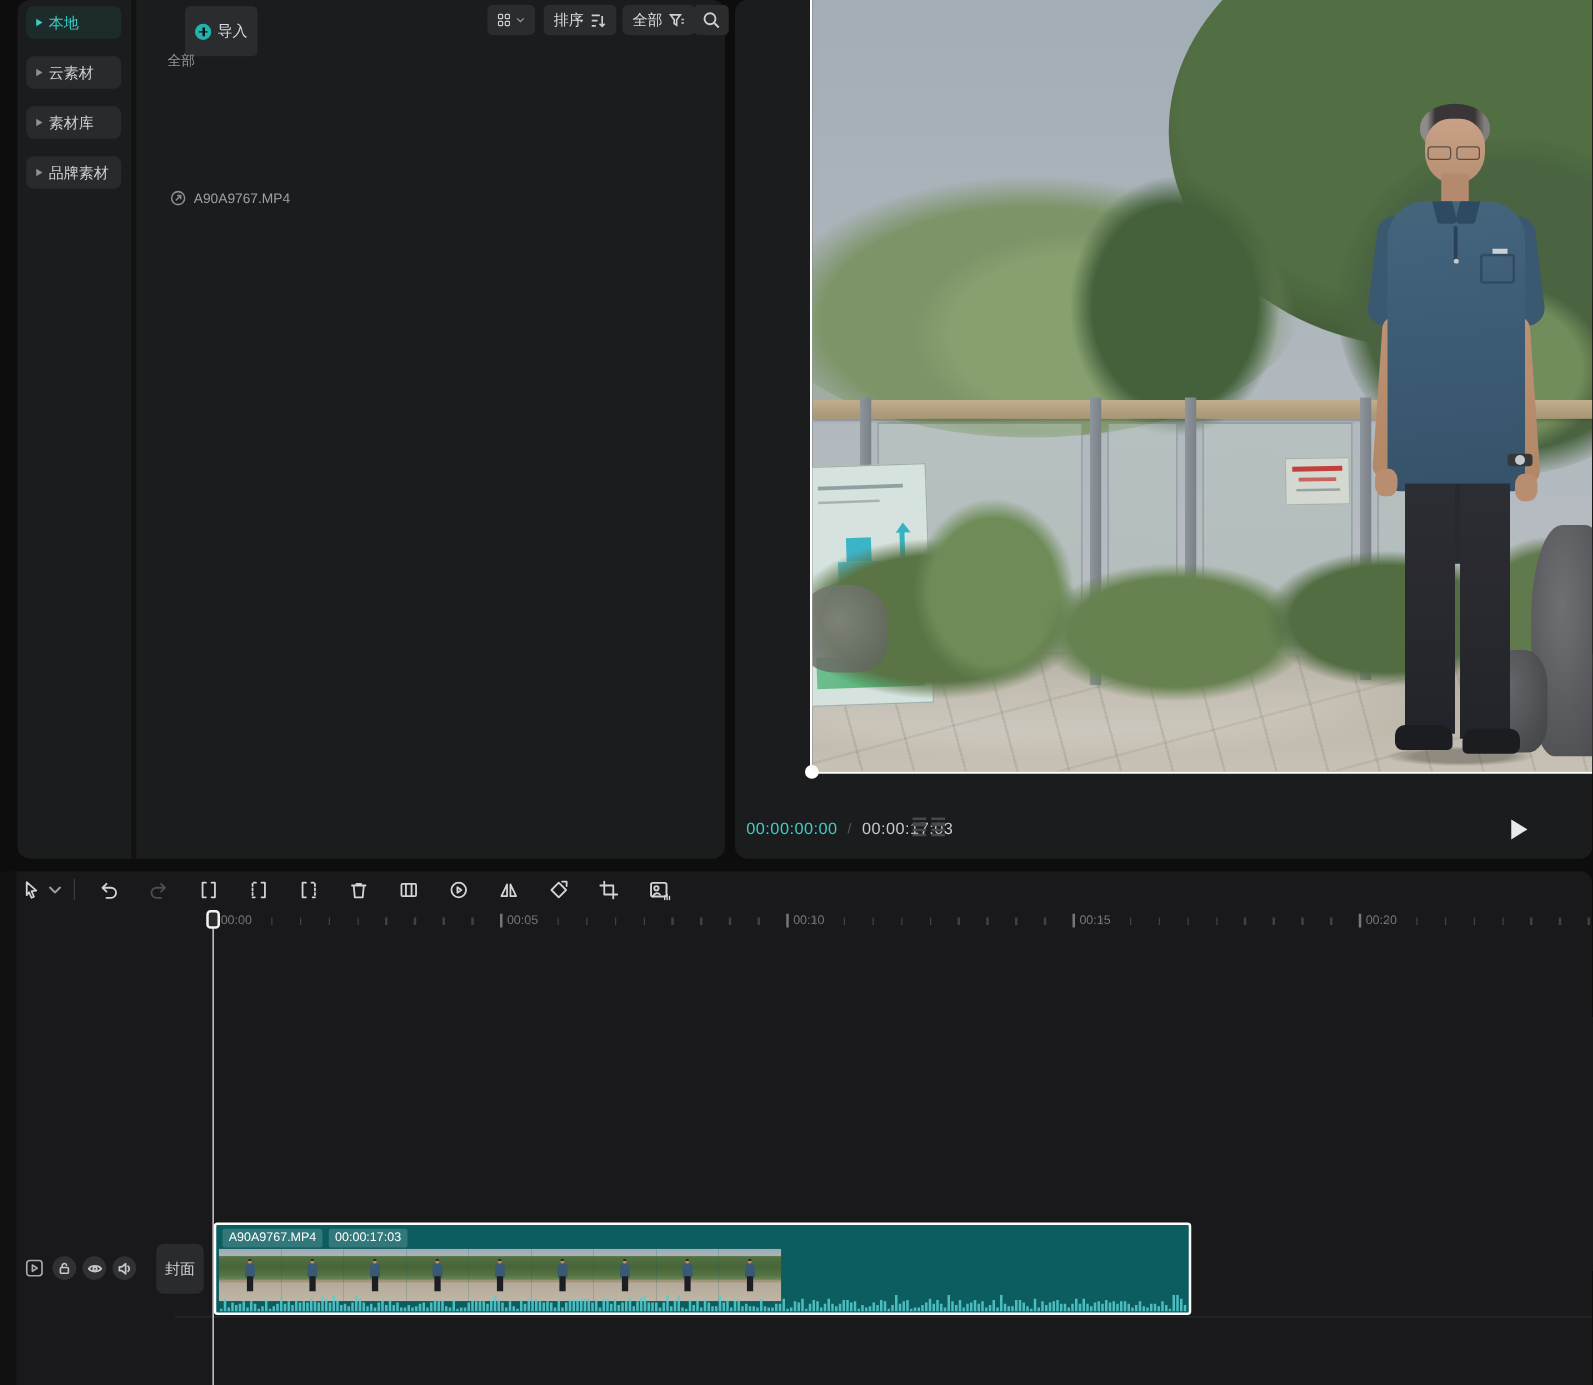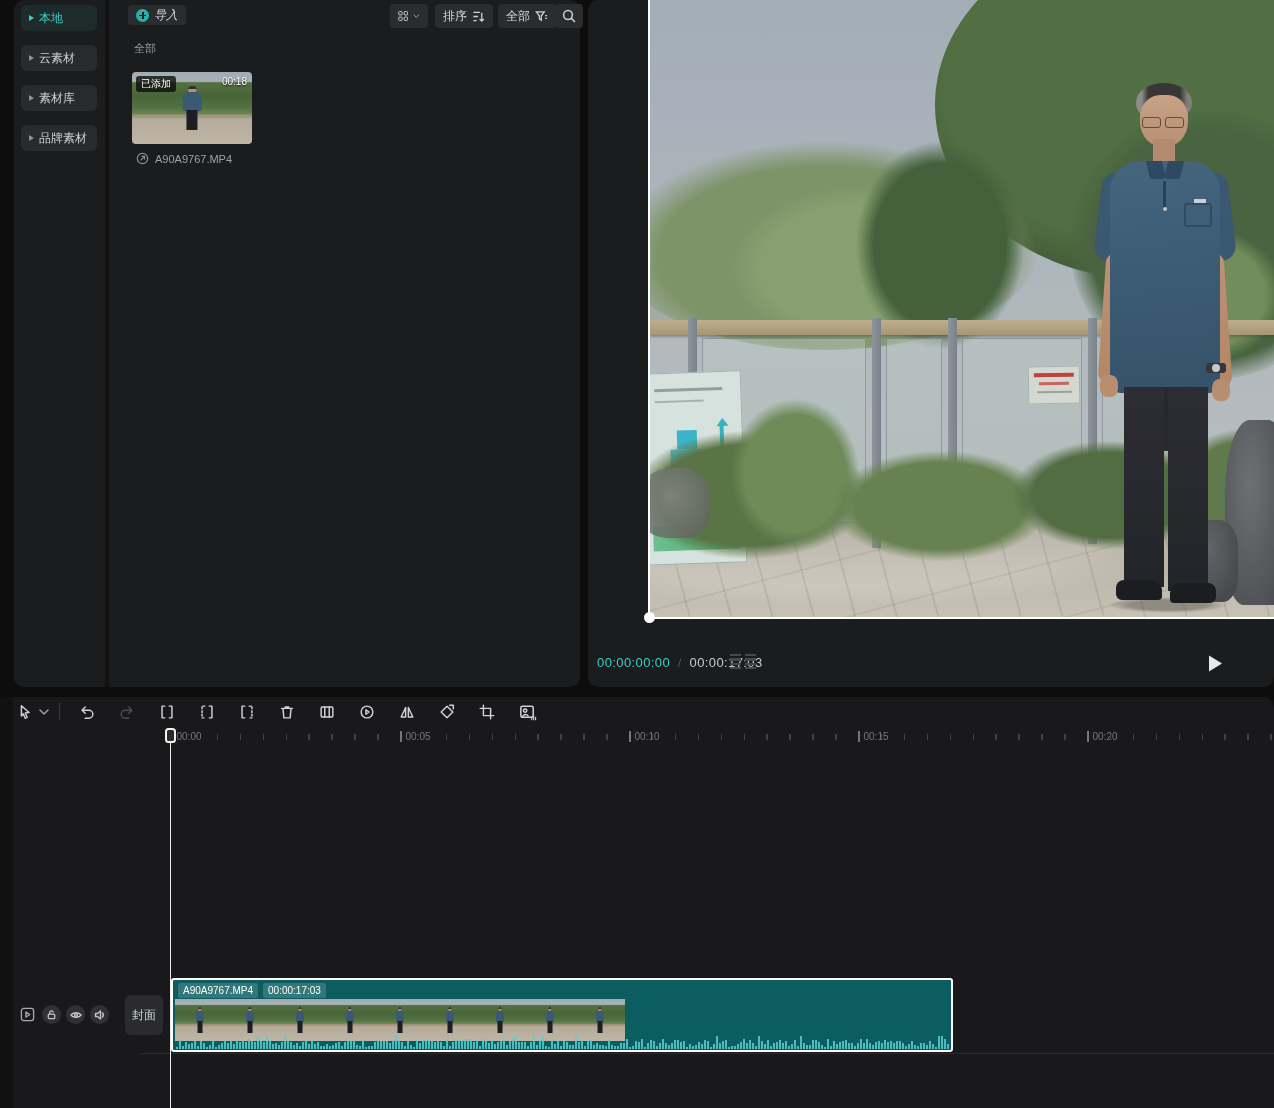--- a/index.html
+++ b/index.html
@@ -15,21 +15,21 @@
   #panel-divider{position:absolute;left:91px;top:0;width:4px;height:100%;background:#121213;}
   .tab{position:absolute;left:7px;width:76px;height:26px;background:#292a2c;border-radius:6px;
        display:flex;align-items:center;gap:5px;padding-left:8px;font-size:12px;color:#cfd0d2;cursor:default;}
   .tab .caret{width:0;height:0;border-left:5px solid #909193;border-top:3.5px solid transparent;border-bottom:3.5px solid transparent;}
   .tab.active{background:#1e2b2b;color:var(--accent);}
   .tab.active .caret{border-left-color:var(--accent);}
 
   
   .mbtn{position:absolute;top:4px;height:24px;background:#2b2c2e;border-radius:4px;display:flex;align-items:center;
         gap:5px;padding:0 8px;font-size:12px;color:#dcdddf;}
-  #import-btn{left:114px;top:5px;height:20px;font-style:italic;}
+  #import-btn{left:134px;top:5px;height:40px;}
   .plus-circle{width:13px;height:13px;border-radius:50%;background:#23b3ad;position:relative;}
   .plus-circle::before,.plus-circle::after{content:"";position:absolute;background:#0e1516;}
   .plus-circle::before{left:3px;top:6px;width:7px;height:1.6px;}
   .plus-circle::after{left:6px;top:3px;width:1.6px;height:7px;}
   #section-label{left:120px;top:41px;font-size:11px;color:#97989a;}
 
   
   #media-card{left:118px;top:72px;width:120px;height:72px;border-radius:4px;overflow:hidden;background:#333;}
   #card-badge{position:absolute;left:4px;top:4px;background:rgba(10,10,10,.78);color:#fff;font-size:10px;
               padding:1px 5px;border-radius:3px;z-index:3;}
@@ -164,31 +164,20 @@
 
     <div class="mbtn" style="left:541px;width:28px;justify-content:center;padding:0;">
       <svg width="14" height="14" viewBox="0 0 14 14" style="stroke:#cfd0d2;fill:none;stroke-width:1.5;">
         <circle cx="6" cy="6" r="4.4"></circle>
           <path d="M9.4 9.4 L13 13"></path>
       </svg>
     </div>
 
     <div id="section-label" class="abs">全部</div>
 
-    <div id="media-card" class="abs">
-      <div class="mini-scene">
-        <div class="mini-person">
-          <div class="mp-head"></div>
-          <div class="mp-body"></div>
-          <div class="mp-legs"></div>
-        </div>
-      </div>
-      <div id="card-badge">已添加</div>
-      <div id="card-duration">00:18</div>
-    </div>
 
     <div id="file-row" class="abs">
       <svg width="13" height="13" viewBox="0 0 14 14" style="stroke:#8c8d8f;fill:none;stroke-width:1.3;">
         <circle cx="7" cy="7" r="5.6"></circle>
           <path d="M5 9 L9 5 M6 4.8 H9.2 V8"></path>
       </svg>
       <span>A90A9767.MP4</span>
     </div>
   </div>
 

